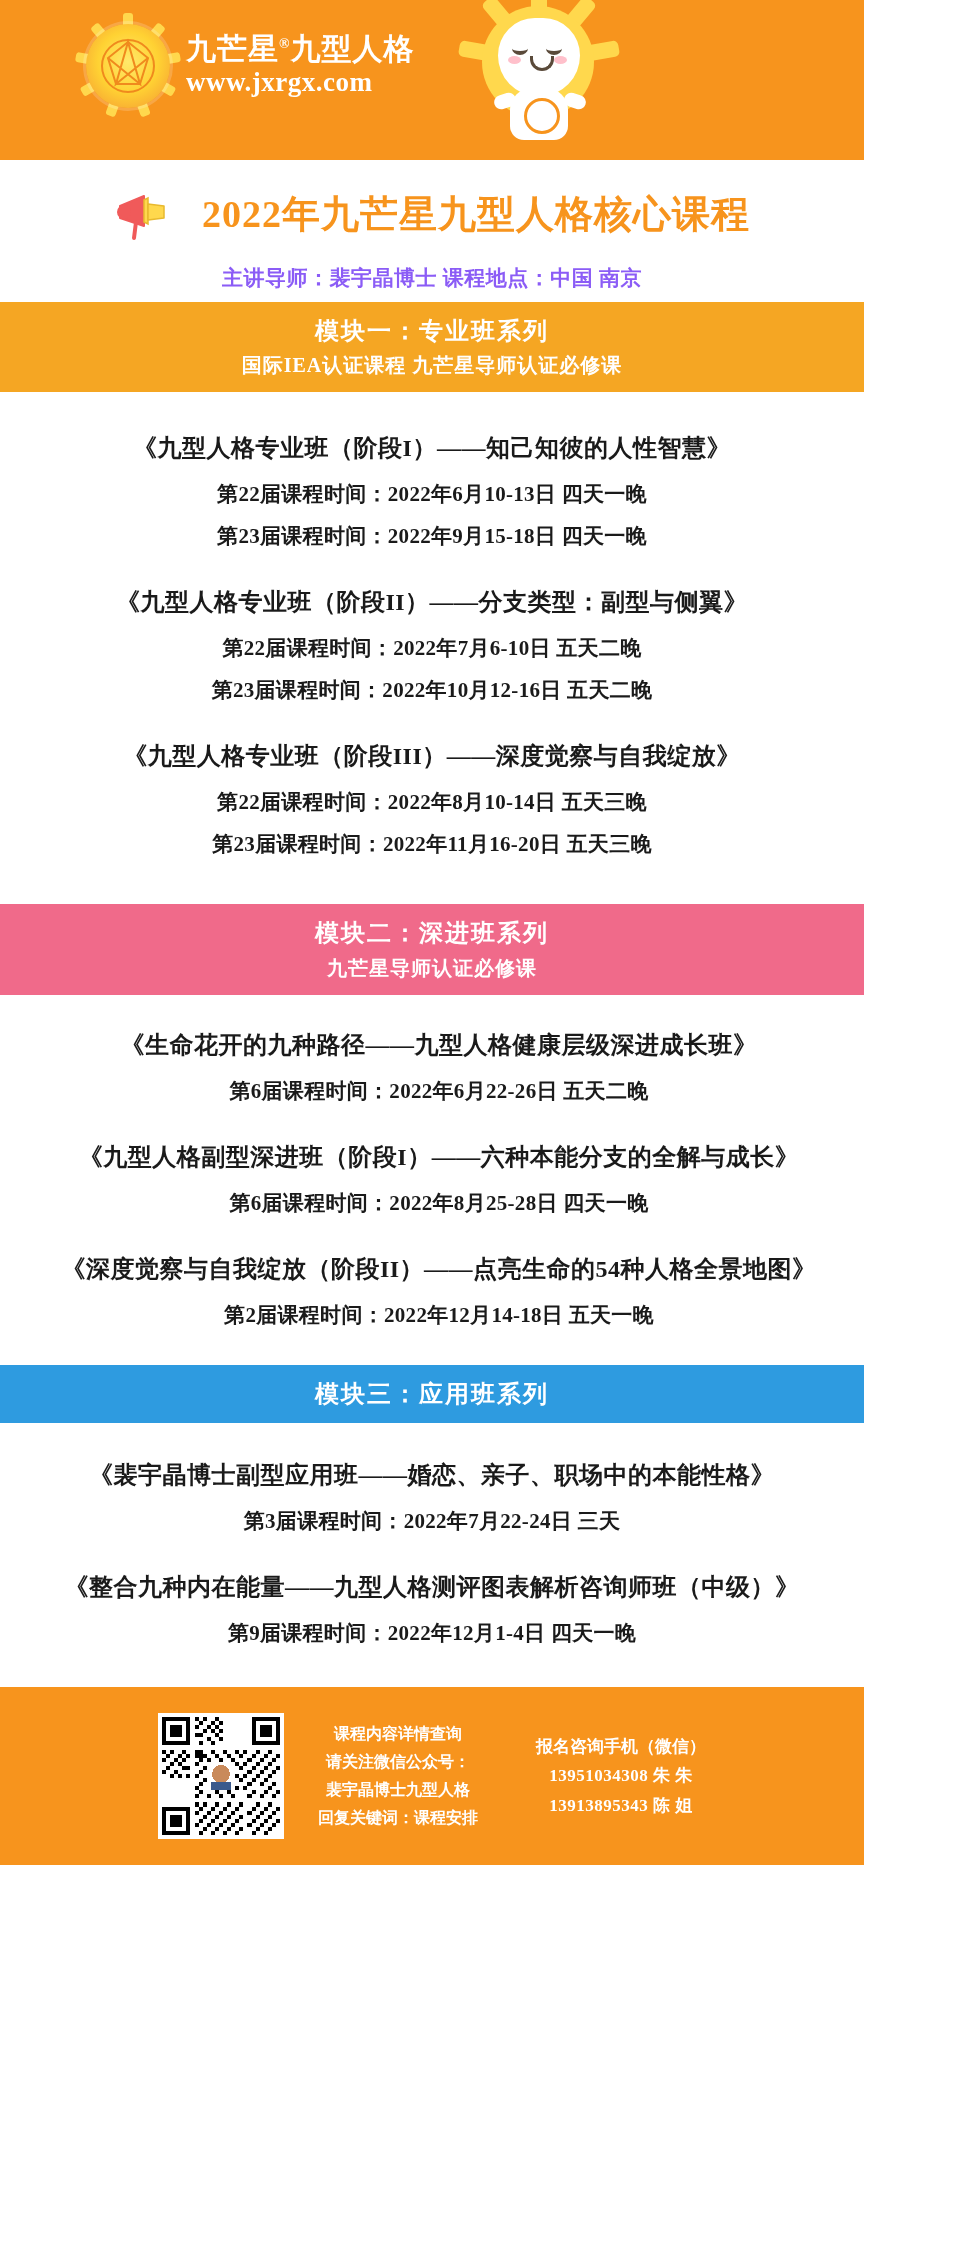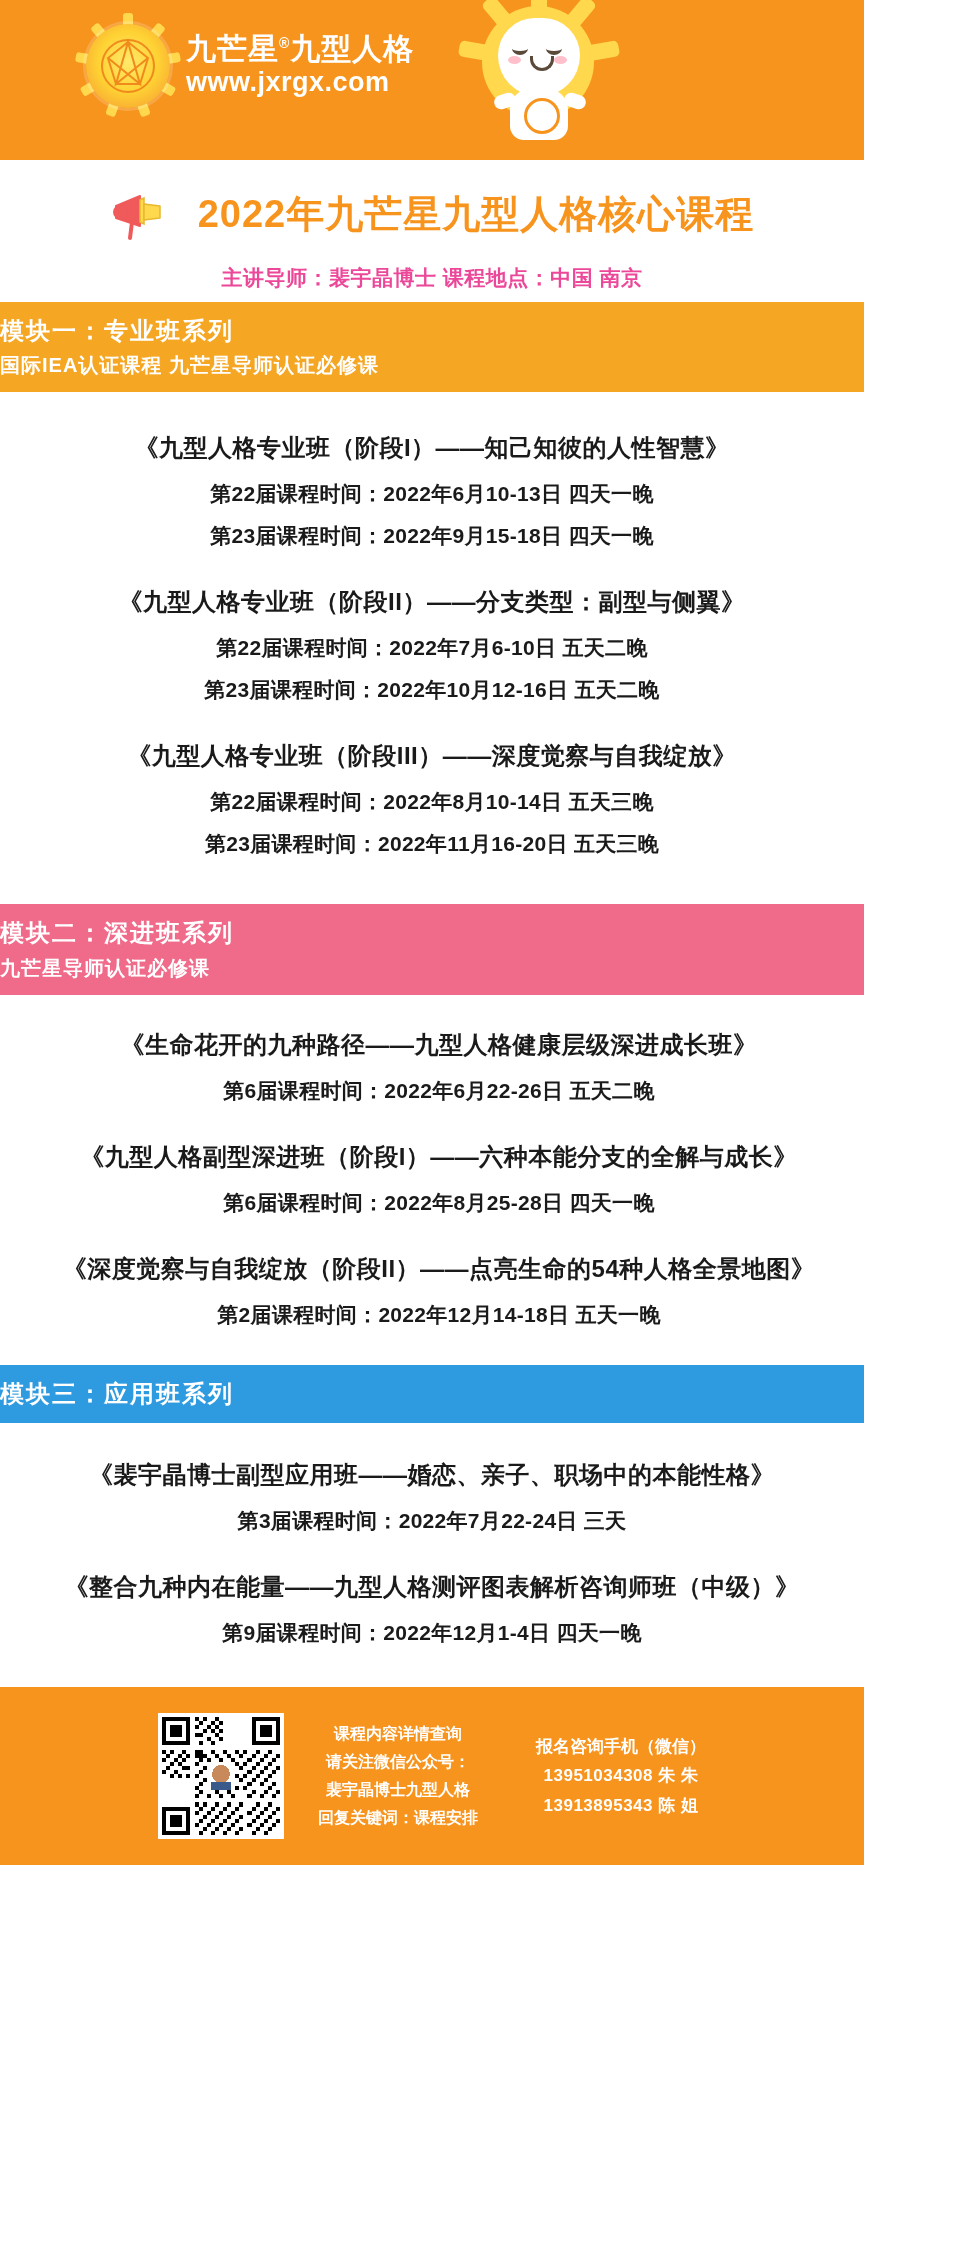--- a/index.html
+++ b/index.html
@@ -10,20 +10,21 @@
   body {
     font-family: "Liberation Sans", "DejaVu Sans", sans-serif;
     width: 964px;
   }
   .poster {
     position: relative;
     width: 864px;
     min-height: 2255px;
     background: #ffffff;
     overflow: hidden;
+    font-family: Liberation Serif, serif;
   }
 
   
   .header {
     position: relative;
     background: #F7941D;
     height: 160px;
     overflow: hidden;
   }
   .logo-wrap {
@@ -205,28 +206,28 @@
   .main-title {
     font-size: 38px;
     font-weight: bold;
     color: #F7941D;
     letter-spacing: 1px;
     white-space: nowrap;
   }
   .subtitle {
     margin-top: 22px;
     font-size: 21px;
-    color: #ec4899;
+    color: #8b5cf6;
     font-weight: bold;
     letter-spacing: 0.5px;
   }
 
   
   .module-banner {
-    text-align: left;
+    text-align: center;
     color: #ffffff;
     padding: 13px 0 13px 0;
   }
   .module-banner.orange { background: #F5A623; }
   .module-banner.pink   { background: #F06A8A; }
   .module-banner.blue   { background: #2E9BE0; }
   .module-title {
     font-size: 24px;
     font-weight: bold;
     letter-spacing: 2px;

